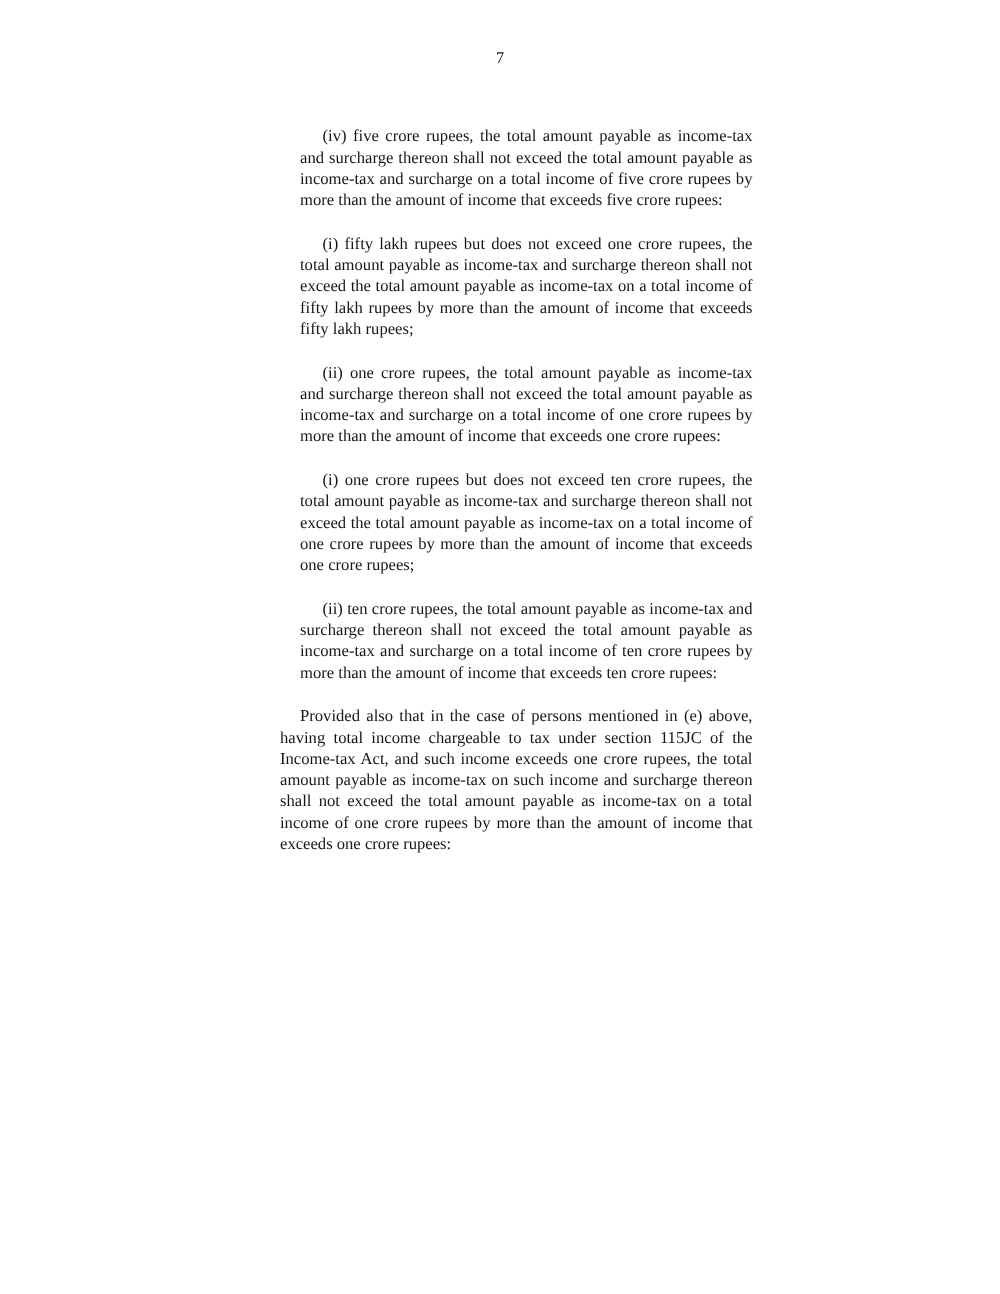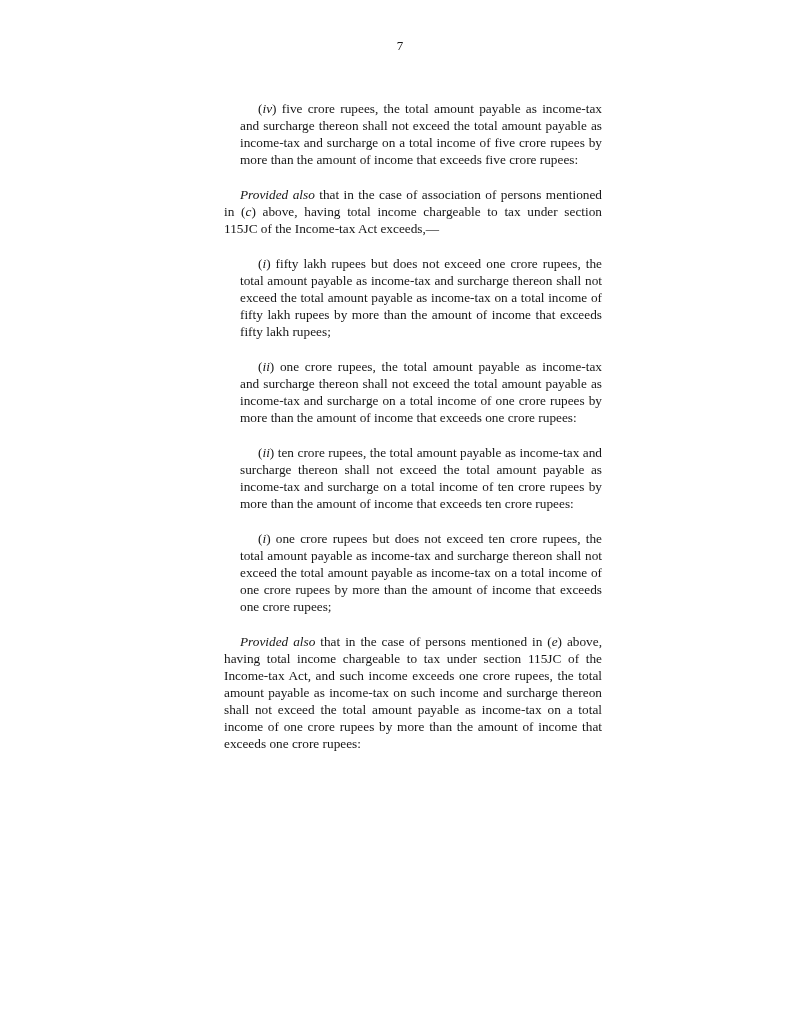--- a/index.html
+++ b/index.html
@@ -34,29 +34,28 @@
     text-justify: inter-word;
   }
   .para {
     text-indent: 16px;
     margin-bottom: 18px;
   }
   .para.sub {
     margin-left: 16px;
     text-indent: 18px;
   }
-  .it { font-style: italic; }
+  .it { }
 </style>
 </head>
 <body>
 
 <div class="page">
   <div class="page-number">7</div>
   <div class="document-body">
       <p class="para sub"><span>(</span><span class="it">iv</span><span>) five crore rupees, the total amount payable as income-tax and surcharge thereon shall not exceed the total amount payable as income-tax and surcharge on a total income of five crore rupees by more than the amount of income that exceeds five crore rupees:</span></p>
-      <p class="para"><span class="it">Provided also</span><span> that in the case of association of persons mentioned in (</span><span class="it">c</span><span>) above, having total income chargeable to tax under section 115JC of the Income-tax Act exceeds,—</span></p>
       <p class="para sub"><span>(</span><span class="it">i</span><span>) fifty lakh rupees but does not exceed one crore rupees, the total amount payable as income-tax and surcharge thereon shall not exceed the total amount payable as income-tax on a total income of fifty lakh rupees by more than the amount of income that exceeds fifty lakh rupees;</span></p>
       <p class="para sub"><span>(</span><span class="it">ii</span><span>) one crore rupees, the total amount payable as income-tax and surcharge thereon shall not exceed the total amount payable as income-tax and surcharge on a total income of one crore rupees by more than the amount of income that exceeds one crore rupees:</span></p>
+      <p class="para sub"><span>(</span><span class="it">i</span><span>) one crore rupees but does not exceed ten crore rupees, the total amount payable as income-tax and surcharge thereon shall not exceed the total amount payable as income-tax on a total income of one crore rupees by more than the amount of income that exceeds one crore rupees;</span></p>
       <p class="para sub"><span>(</span><span class="it">ii</span><span>) ten crore rupees, the total amount payable as income-tax and surcharge thereon shall not exceed the total amount payable as income-tax and surcharge on a total income of ten crore rupees by more than the amount of income that exceeds ten crore rupees:</span></p>
-      <p class="para sub"><span>(</span><span class="it">i</span><span>) one crore rupees but does not exceed ten crore rupees, the total amount payable as income-tax and surcharge thereon shall not exceed the total amount payable as income-tax on a total income of one crore rupees by more than the amount of income that exceeds one crore rupees;</span></p>
       <p class="para"><span class="it">Provided also</span><span> that in the case of persons mentioned in (</span><span class="it">e</span><span>) above, having total income chargeable to tax under section 115JC of the Income-tax Act, and such income exceeds one crore rupees, the total amount payable as income-tax on such income and surcharge thereon shall not exceed the total amount payable as income-tax on a total income of one crore rupees by more than the amount of income that exceeds one crore rupees:</span></p>
     </div>
 </div>
 
 </body></html>

